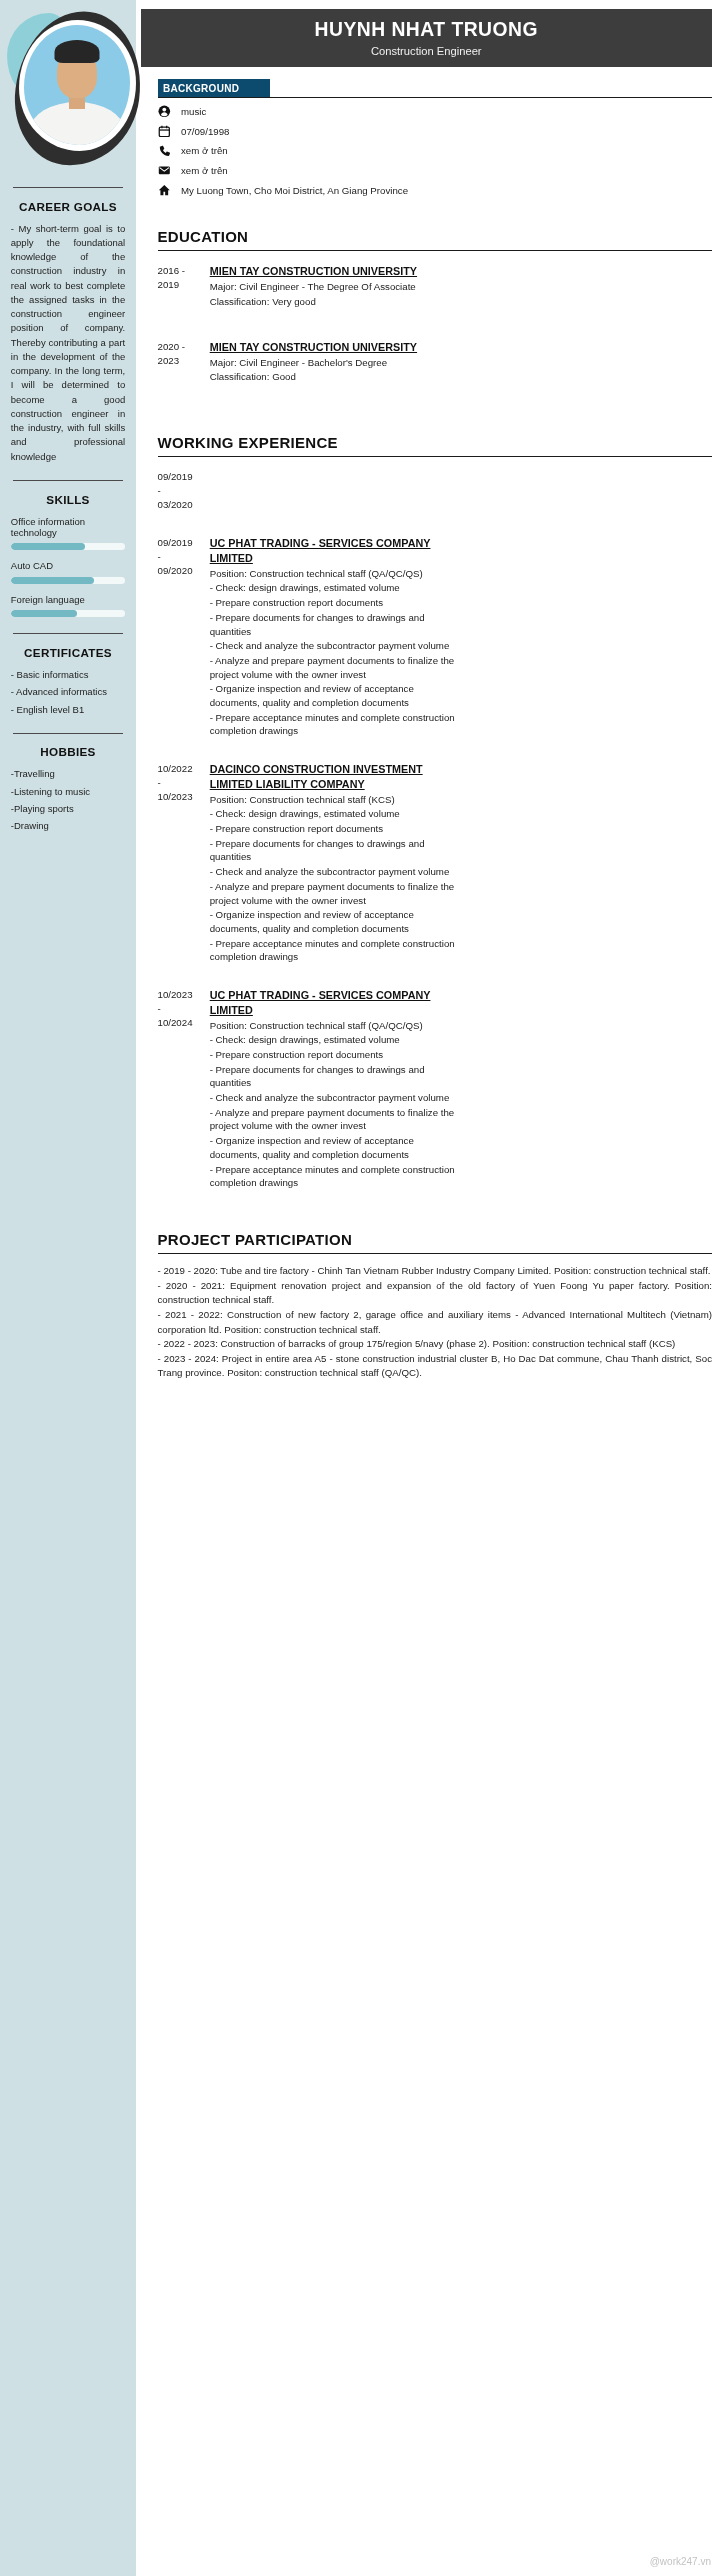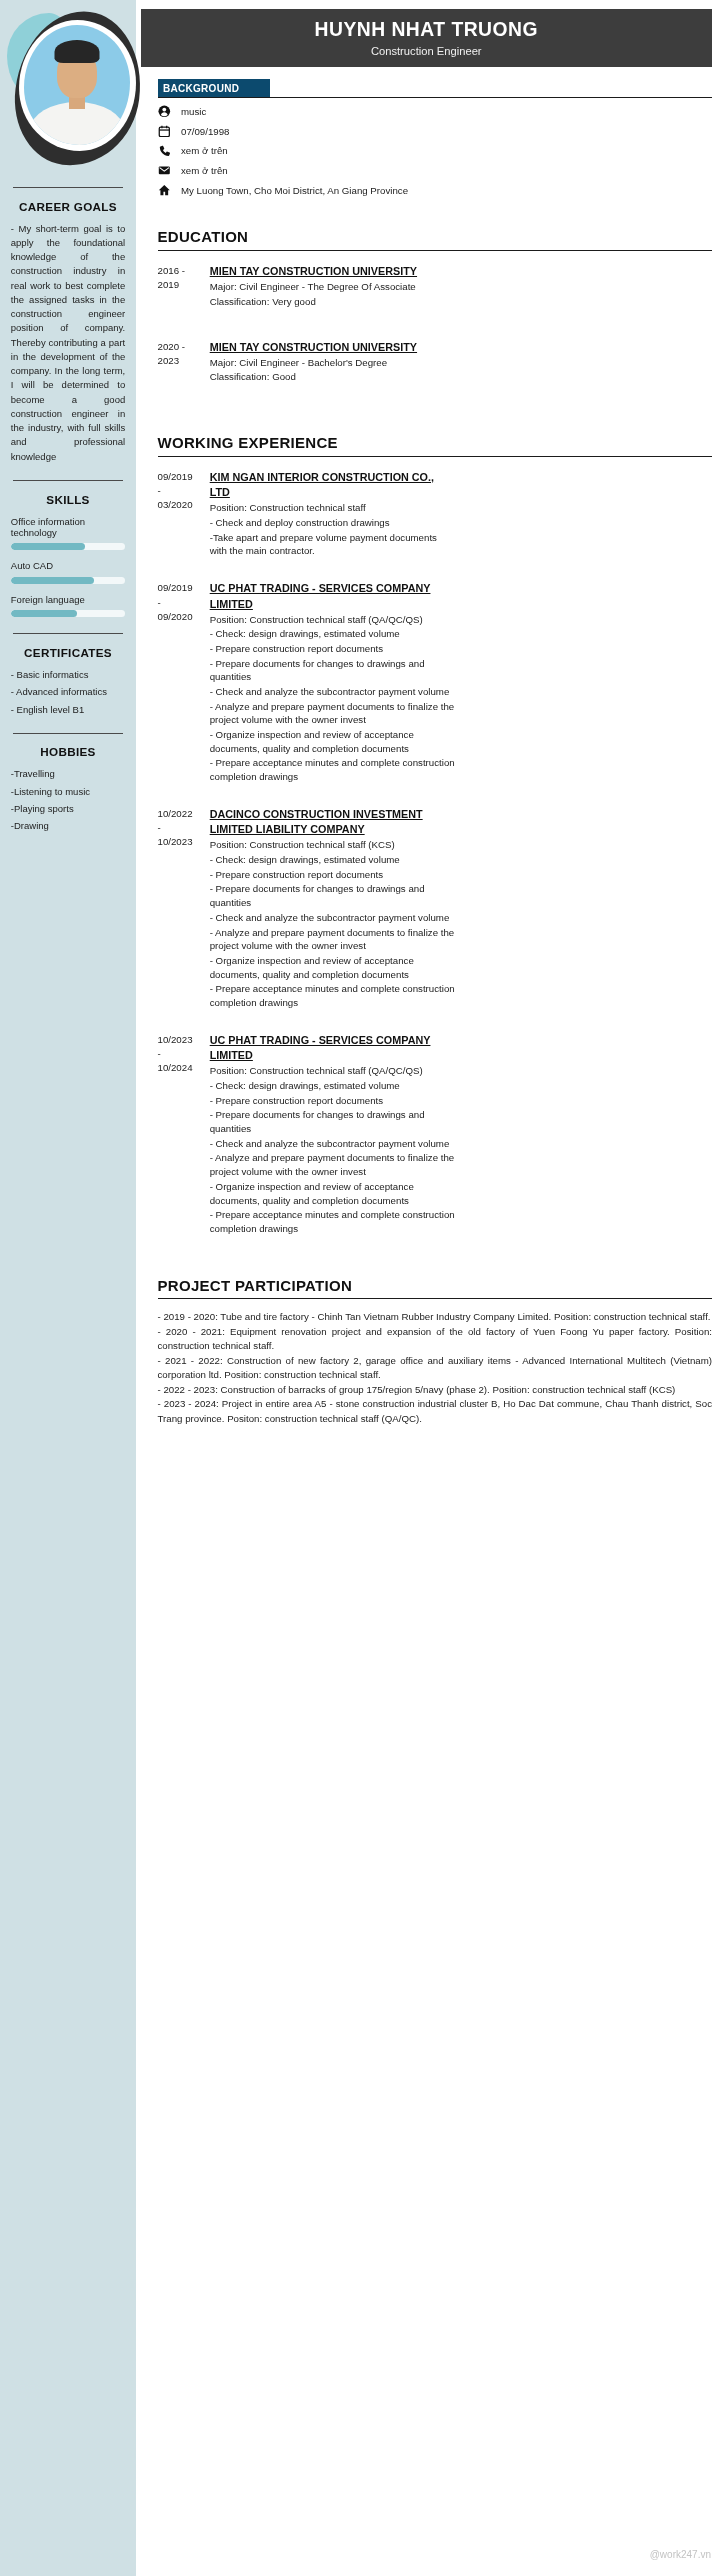--- a/index.html
+++ b/index.html
@@ -68,21 +68,21 @@
   .entry + .entry { margin-top:31px; }
   .exp .entry + .entry { margin-top:23.4px; }
   .entry-date { width:45px; flex-shrink:0; font-size:9.7px; color:#222; line-height:1.45; }
   .entry-body { max-width:245px; }
   .entry-title { font-size:10.8px; font-weight:bold; color:#111; line-height:1.4;text-decoration:underline; }
   .entry-line { font-size:9.7px; color:#222; line-height:1.42; margin-top:0.9px; }
 
   .proj-lines { margin-top:10.8px; }
   .proj-line { font-size:9.7px; color:#222; line-height:1.5; text-align:justify; }
 
-  .watermark { position:absolute; right:9px; bottom:16px; font-size:10px; color:#c3c3c3; }
+  .watermark { position:absolute; right:9px; bottom:9px; font-size:10px; color:#c3c3c3; }
 </style>
 </head>
 <body>
 
 <div class="page">
 
   <aside class="sidebar">
 
     <div class="photo-wrap">
       <div class="blob blob-teal"></div>
@@ -237,26 +237,20 @@
 
       <section class="exp">
         <h2 class="sec-head mt-work">WORKING EXPERIENCE</h2>
 
         <div class="entry">
           <div class="entry-date">
             <div>09/2019</div>
             <div>-</div>
             <div>03/2020</div>
           </div>
-          <div class="entry-body">
-            <div class="entry-title">KIM NGAN INTERIOR CONSTRUCTION CO., LTD</div>
-            <div class="entry-line">Position: Construction technical staff</div>
-            <div class="entry-line">- Check and deploy construction drawings</div>
-            <div class="entry-line">-Take apart and prepare volume payment documents with the main contractor.</div>
-          </div>
         </div>
 
         <div class="entry">
           <div class="entry-date">
             <div>09/2019</div>
             <div>-</div>
             <div>09/2020</div>
           </div>
           <div class="entry-body">
             <div class="entry-title">UC PHAT TRADING - SERVICES COMPANY LIMITED</div>

